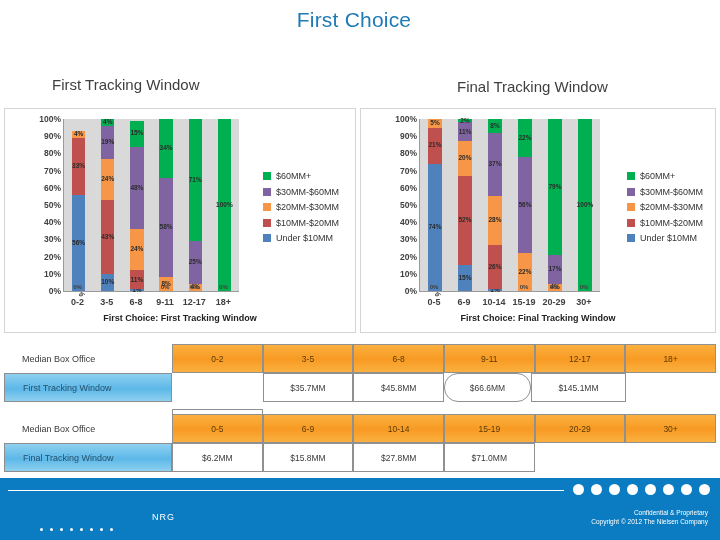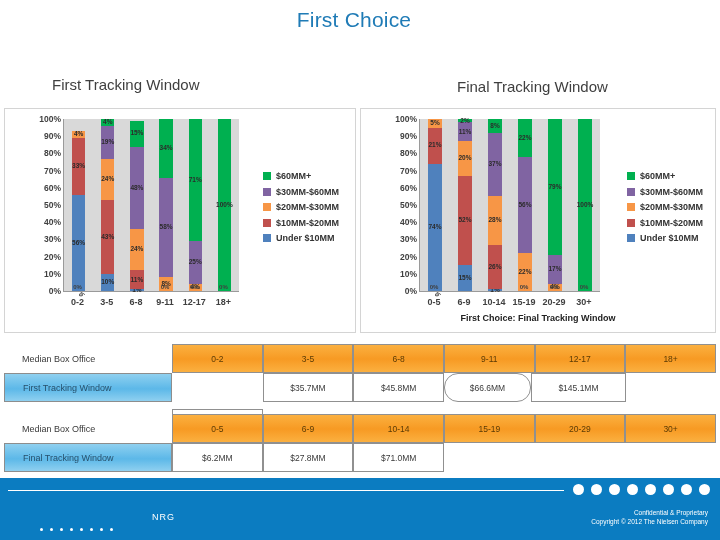--- a/index.html
+++ b/index.html
@@ -80,21 +80,21 @@
   }
   .xaxis-title{
     position:absolute;width:100%;text-align:center;
     font-size:9px;font-weight:bold;color:#222;
   }
 
   
   .legend{position:absolute;}
   .legend-row{display:flex;align-items:center;margin-bottom:5.5px;}
   .legend-sw{width:8px;height:8px;margin-right:5px;flex:none;}
-  .legend-tx{font-size:9px;color:#333;font-weight:bold;white-space:nowrap;}
+  .legend-tx{font-size:9px;color:#333;font-weight:normal;white-space:nowrap;}
 
   
   .tbl{position:absolute;left:4px;width:712px;display:flex;}
   .tcell{
     box-sizing:border-box;
     border:1px solid #909090;
     height:29px;
     display:flex;align-items:center;justify-content:center;
     font-size:8.5px;color:#3a3a3a;
     background:#ffffff;
@@ -244,20 +244,21 @@
         <div class="xlab" style="left: 101.75px; top: 188px;">3-5</div>
         <div class="xlab" style="left: 130.917px; top: 188px;">6-8</div>
         <div class="xlab" style="left: 160.083px; top: 188px;">9-11</div>
         <div class="xlab" style="left: 189.25px; top: 188px;">12-17</div>
         <div class="xlab" style="left: 218.417px; top: 188px;">18+</div>
         <div class="xlab" style="font-size: 6px; left: 72.5833px; top: 175px;">0%</div>
         <div class="xlab" style="font-size: 6px; left: 160.083px; top: 175px;">0%</div>
         <div class="xlab" style="font-size: 6px; left: 189.25px; top: 175px;">0%</div>
         <div class="xlab" style="font-size: 6px; left: 218.417px; top: 175px;">0%</div>
       </div>
+    <div class="xaxis-title" id="xtitle-left" style="top: 204px;">First Choice: First Tracking Window</div>
     <div class="legend" id="legend-left" style="left: 258px; top: 62px;">
         <div class="legend-row">
           <div class="legend-sw" style="background: rgb(0, 176, 80);"></div>
           <div class="legend-tx">$60MM+</div>
         </div>
         <div class="legend-row">
           <div class="legend-sw" style="background: rgb(128, 100, 162);"></div>
           <div class="legend-tx">$30MM-$60MM</div>
         </div>
         <div class="legend-row">
@@ -426,20 +427,21 @@
     <div class="tcell hdr" style="width: 90.6667px;">0-5</div>
     <div class="tcell hdr" style="width: 90.6667px;">6-9</div>
     <div class="tcell hdr" style="width: 90.6667px;">10-14</div>
     <div class="tcell hdr" style="width: 90.6667px;">15-19</div>
     <div class="tcell hdr" style="width: 90.6667px;">20-29</div>
     <div class="tcell hdr" style="width: 90.6667px;">30+</div>
   </div>
 <div class="tbl" id="tbl1-val" style="top:443px;">
     <div class="tcell label-blue" style="width: 168px;">Final Tracking Window</div>
     <div class="tcell" style="width: 90.6667px;">$6.2MM</div>
+    <div class="tcell" style="width: 90.6667px;">$15.8MM</div>
     <div class="tcell" style="width: 90.6667px;">$27.8MM</div>
     <div class="tcell" style="width: 90.6667px;">$71.0MM</div>
   </div>
 
 <div class="footer">
   <div class="footer-rule"></div>
   <div class="dots">
     <div class="dot"></div>
     <div class="dot"></div>
     <div class="dot"></div>

